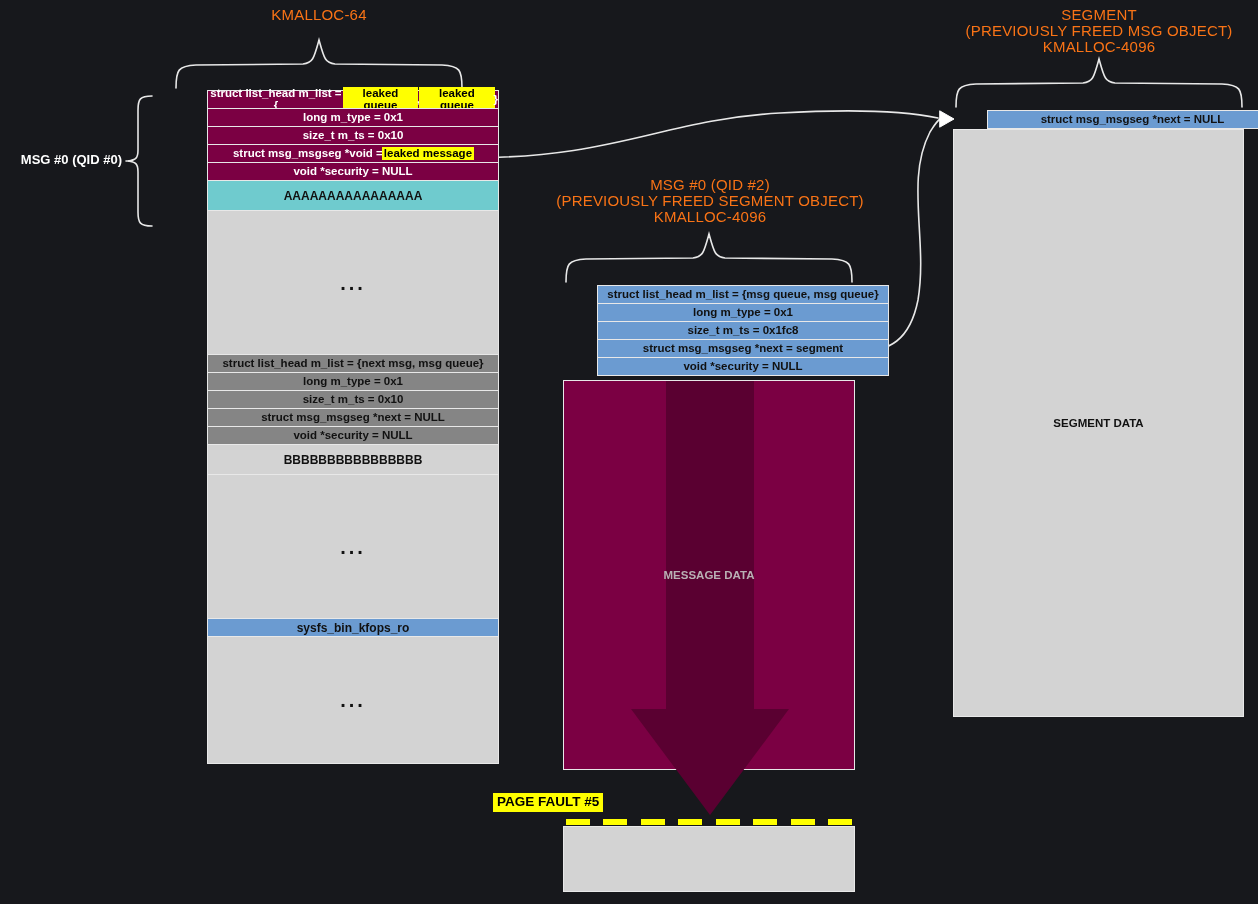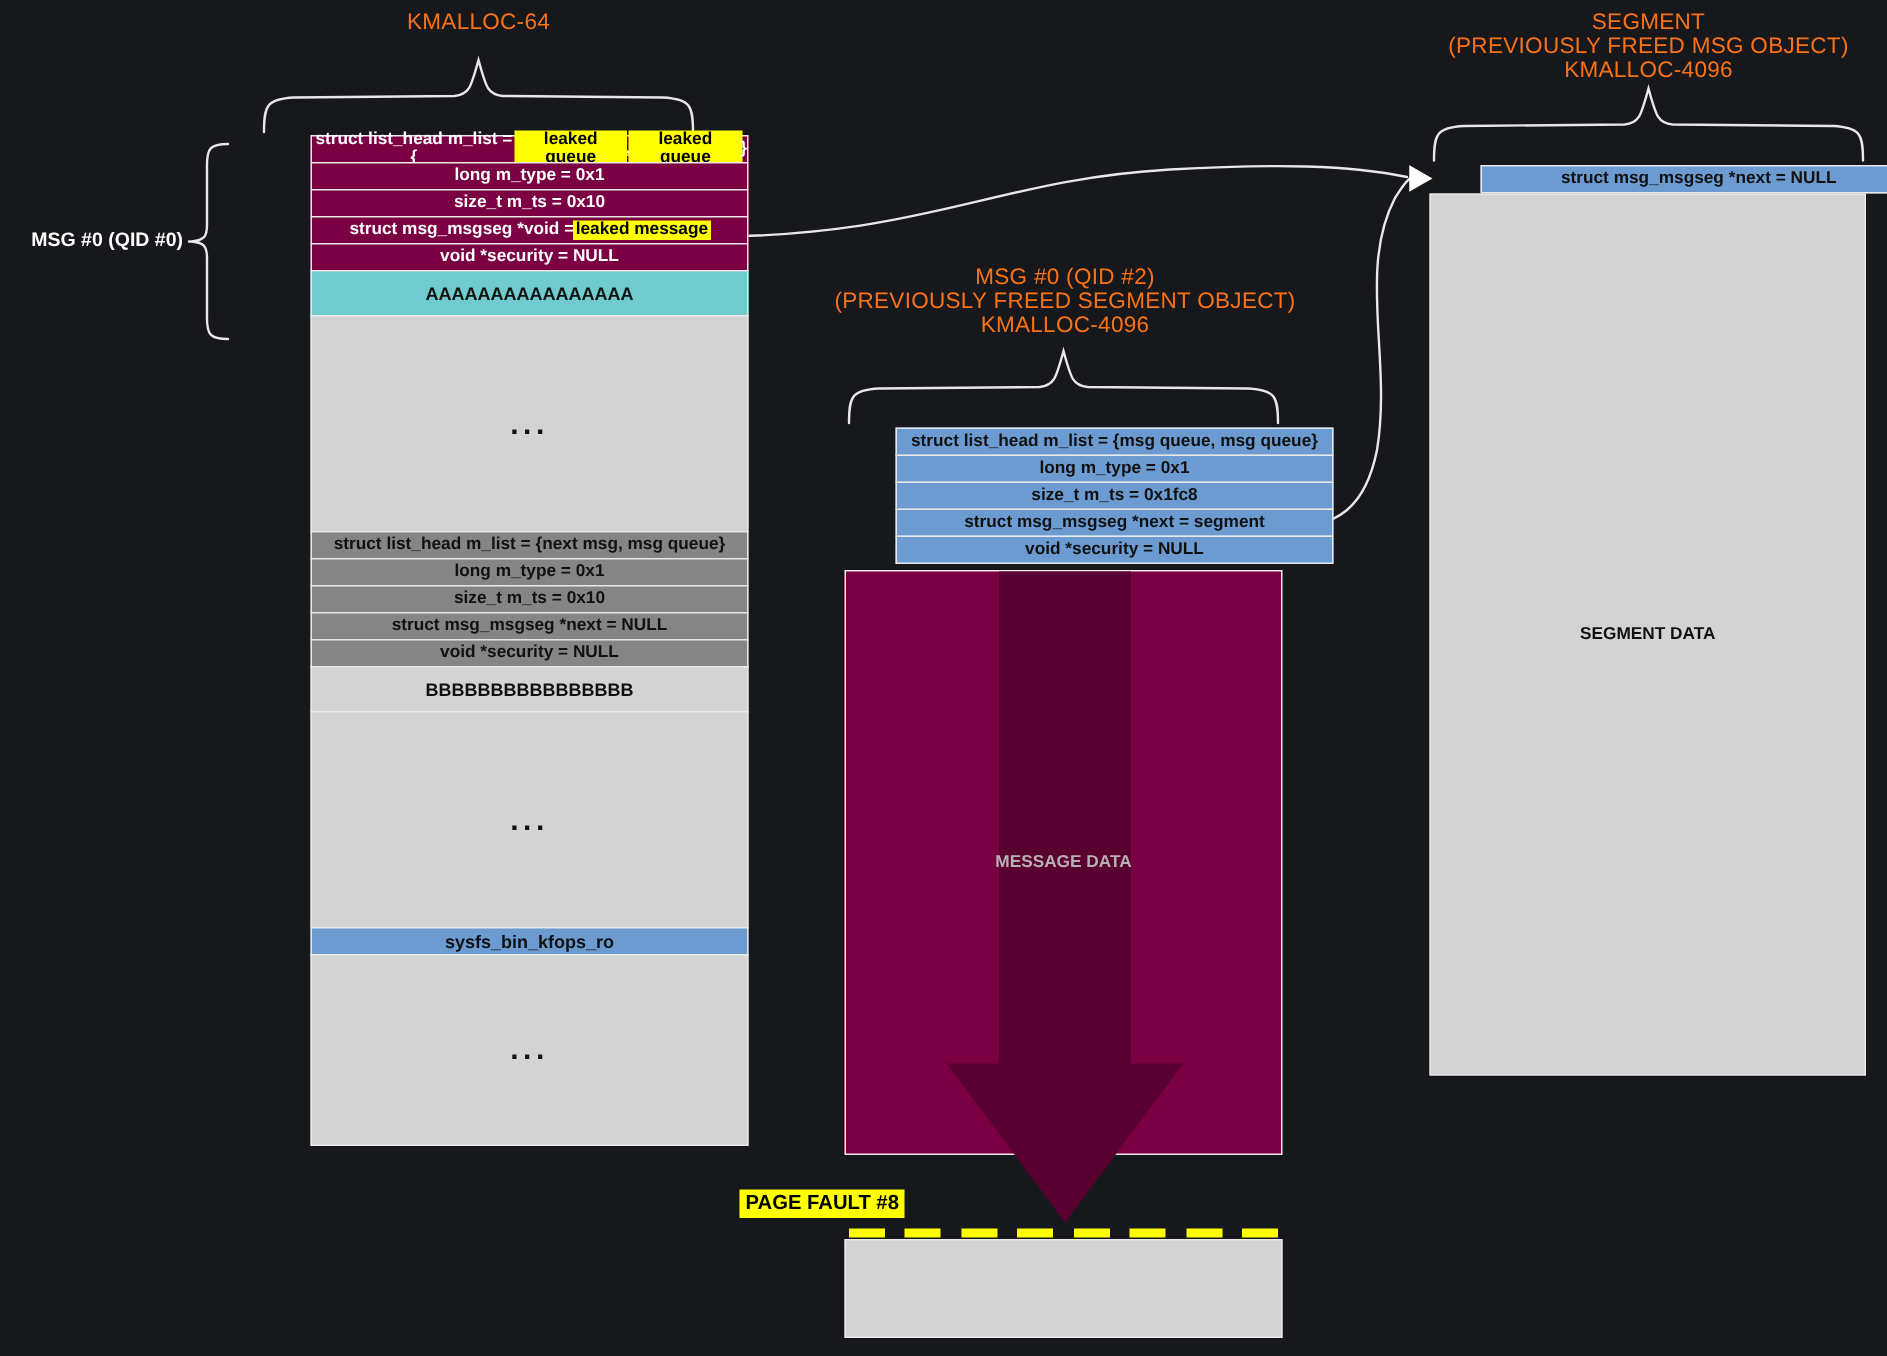--- a/index.html
+++ b/index.html
@@ -157,21 +157,21 @@
     <span class="dash" style="width:24px;"></span>
     <span class="dash" style="width:24px;"></span>
     <span class="dash" style="width:24px;"></span>
     <span class="dash" style="width:24px;"></span>
     <span class="dash" style="width:24px;"></span>
     <span class="dash" style="width:24px;"></span>
     <span class="dash" style="width:24px;"></span>
     <span class="dash" style="width:24px;"></span>
   </div>
 
-  <div class="pagefault" style="left:493px;top:793px;">PAGE FAULT #8</div>
+  <div class="pagefault" style="left:493px;top:793px;">PAGE FAULT #5</div>
 
   <div class="datablock lgray" style="left:563px;top:826px;width:292px;height:66px;"></div>
 
   <div class="heading" style="left:944px;top:7px;width:310px;">SEGMENT
 (PREVIOUSLY FREED MSG OBJECT)
 KMALLOC-4096</div>
 
   <div class="panel" style="left:953px;top:110px;width:291px;height:19px;">
     <div class="row blue" style="height:19px;">struct msg_msgseg *next = NULL</div>
   </div>

